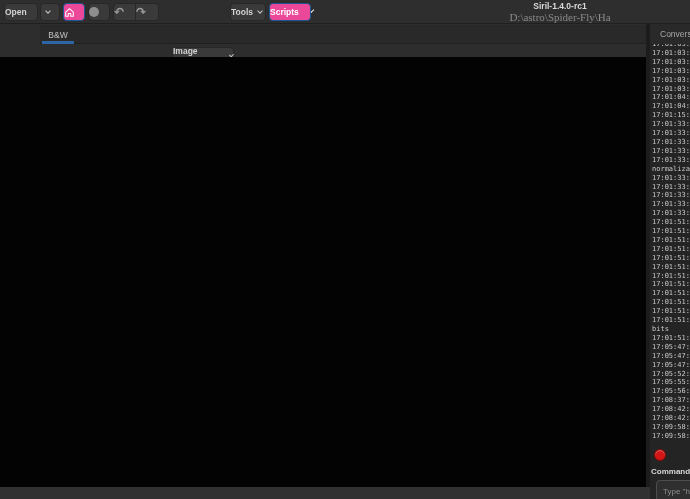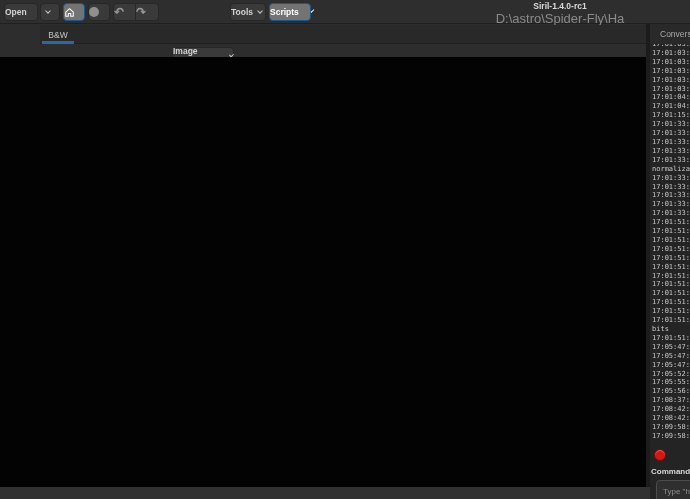--- a/index.html
+++ b/index.html
@@ -12,35 +12,35 @@
   .titlebar {
     position:absolute; left:0; top:0; width:690px; height:24px;
     background:#2e2e2e; border-bottom:1px solid #1f1f1f;
   }
   .tb-btn {
     position:absolute; top:3px; height:18px;
     background:#3a3a3a; border:1px solid #272727; border-radius:4px;
     color:#d2d2d2; font-size:8.5px; font-weight:700;
     display:flex; align-items:center; cursor:default;
   }
-  .tb-btn.blue { background:#737373; border-color:#1a578f; color:#ffffff;gap:8px; }
+  .tb-btn.blue { background:#ec4899; border-color:#1a578f; color:#ffffff;gap:8px; }
   .chev {
     display:inline-block; width:4px; height:4px;
     border-right:1.4px solid #c8c8c8; border-bottom:1.4px solid #c8c8c8;
     transform:rotate(45deg); margin-left:5px; margin-top:-3px;
   }
   .tb-btn.blue .chev { border-color:#e8f1fa; }
   .arrow-glyph { font-size:12px; color:#9a9a9a; line-height:1; font-family:"DejaVu Sans",sans-serif; }
   .rec-dot { width:10px; height:10px; border-radius:50%; background:#8f8f8f; }
   .title-block {
     position:absolute; left:450px; top:1px; width:220px; height:22px;
     text-align:center; line-height:1.2; pointer-events:none;
   }
   .title-main { font-size:8.5px; font-weight:700; color:#dadada; }
-  .title-sub  { font-size:13px; color:#8a8a8a; }
+  .title-sub  { font-size:11px; color:#8a8a8a;font-family:Liberation Serif, serif; }
   
   .tabbar {
     position:absolute; left:0; top:25px; width:690px; height:19px;
     background:#292929; border-bottom:1px solid #202020;margin-left:40px;
   }
   .bw-tab {
     position:absolute; left:2px; top:0; width:32px; height:19px;
     display:flex; align-items:center; justify-content:center;
     font-size:8.5px; color:#c2c2c2;
   }

